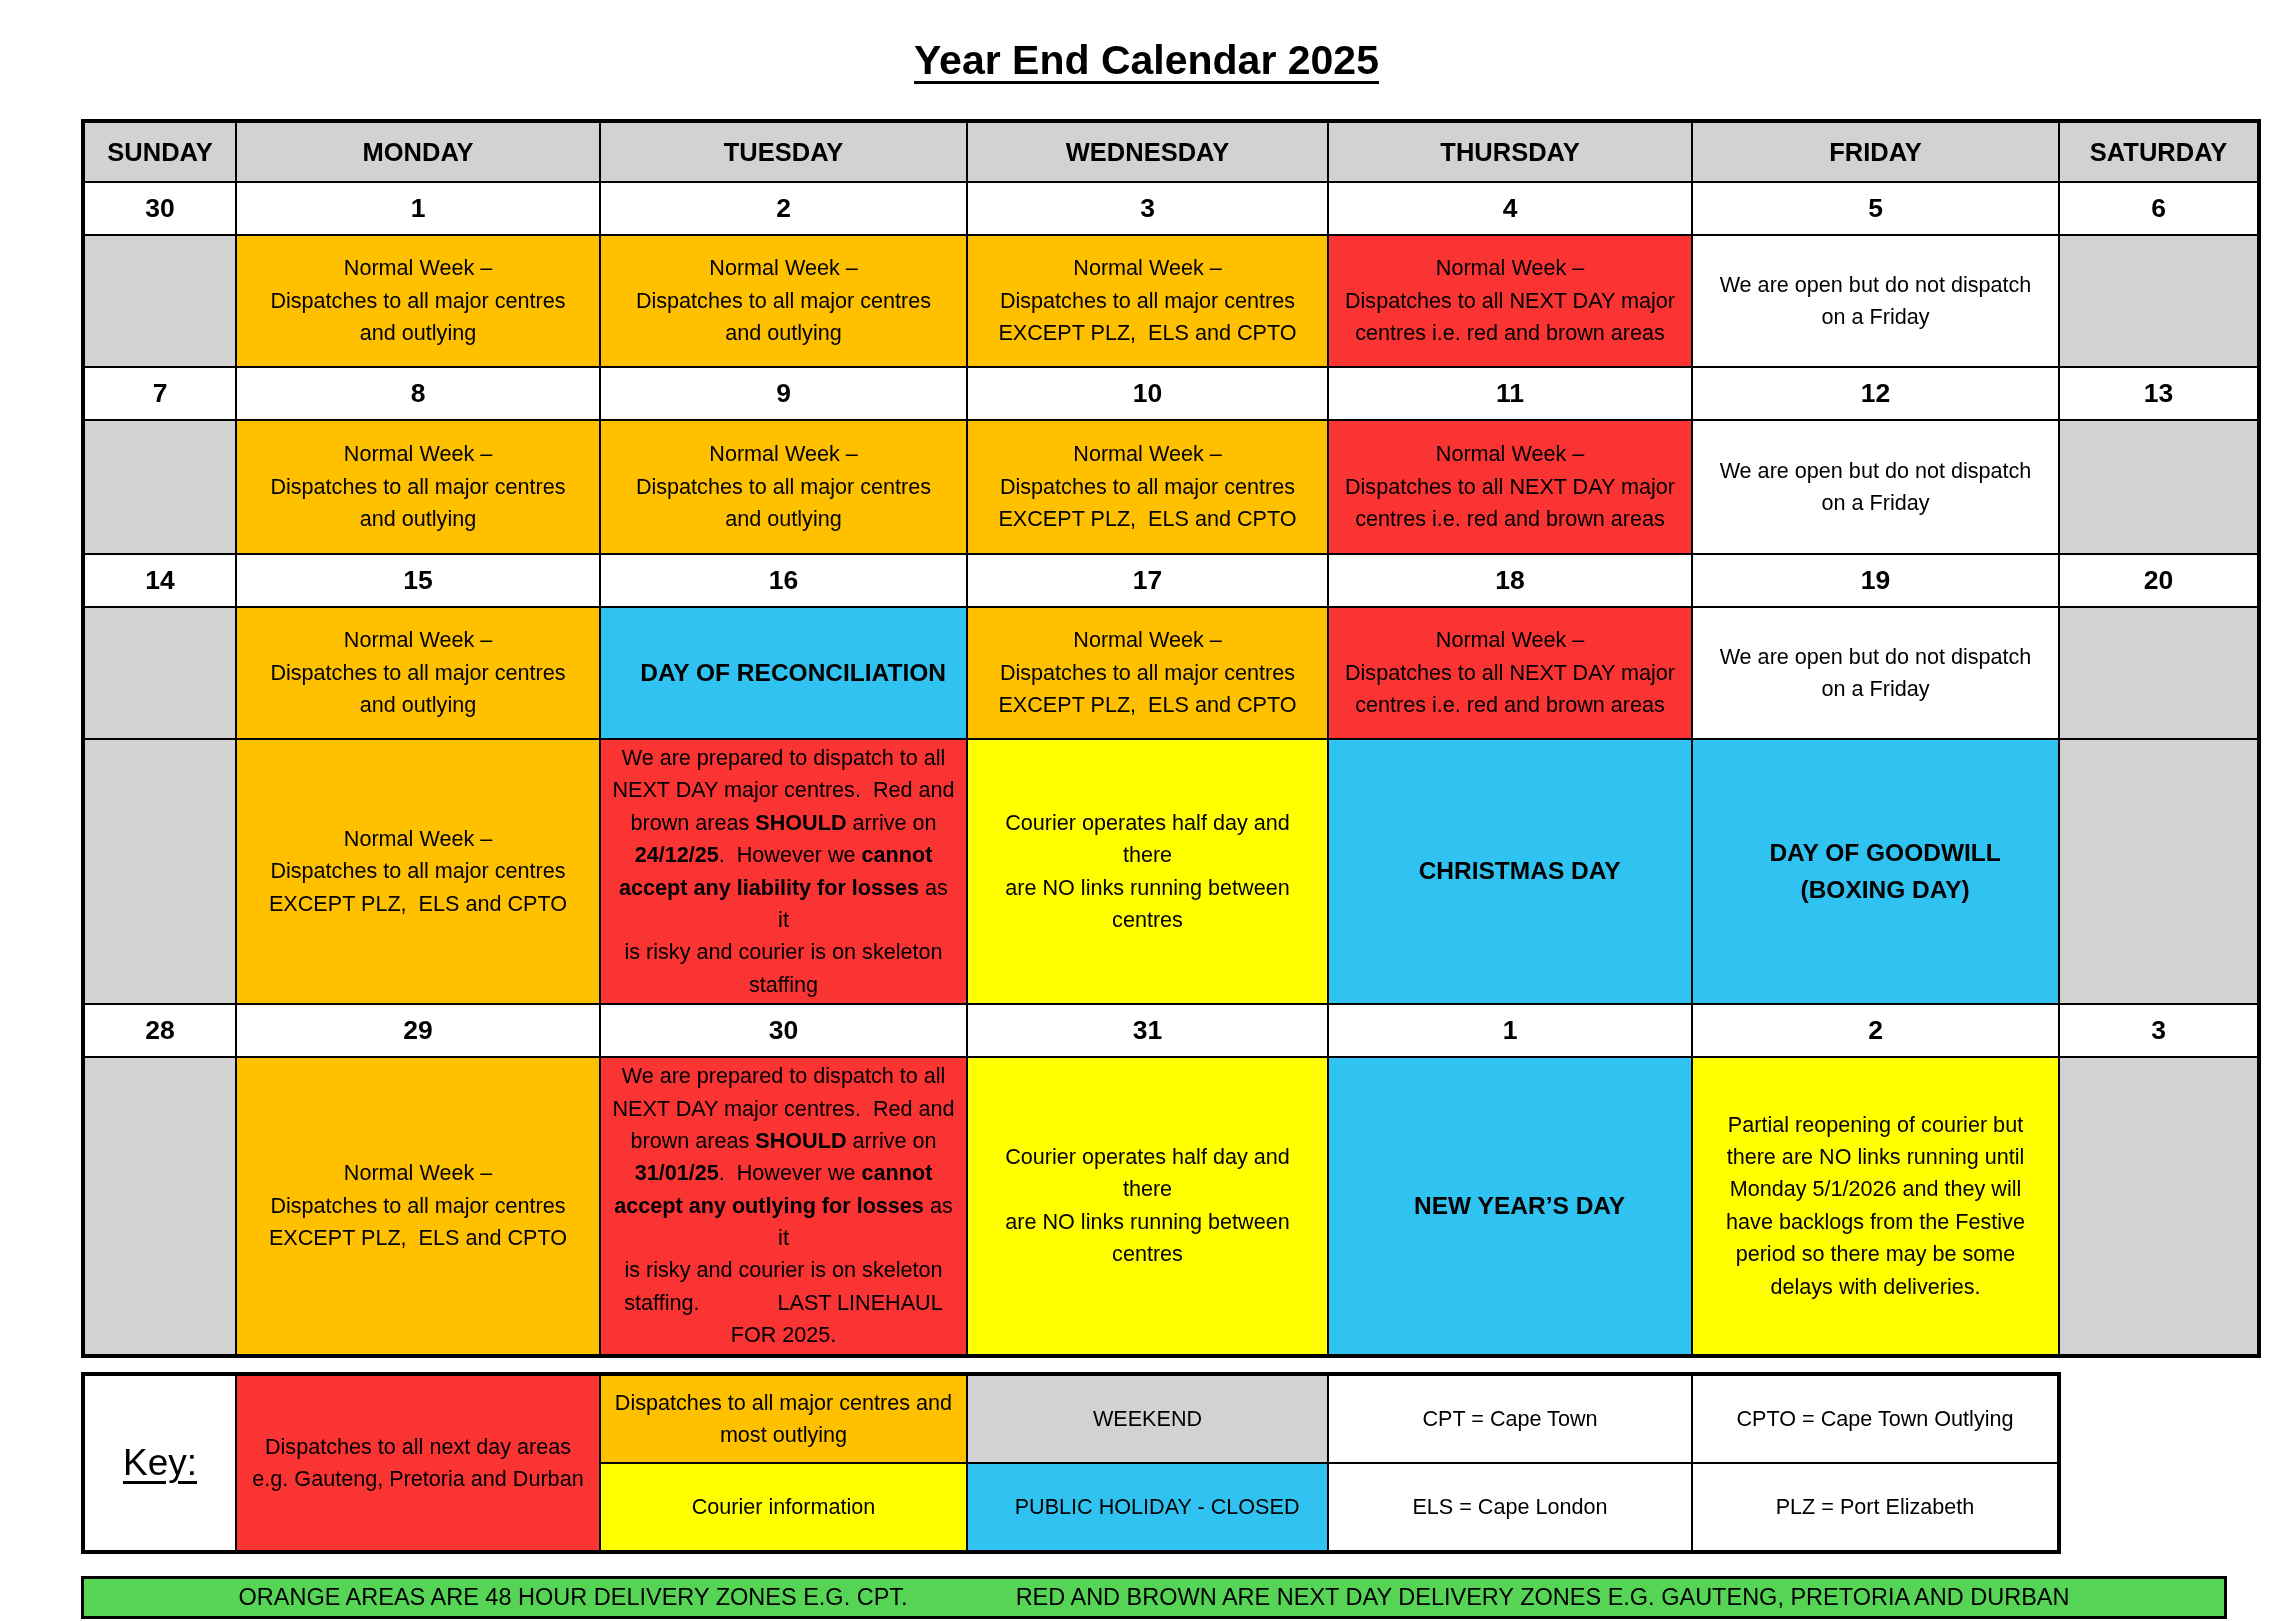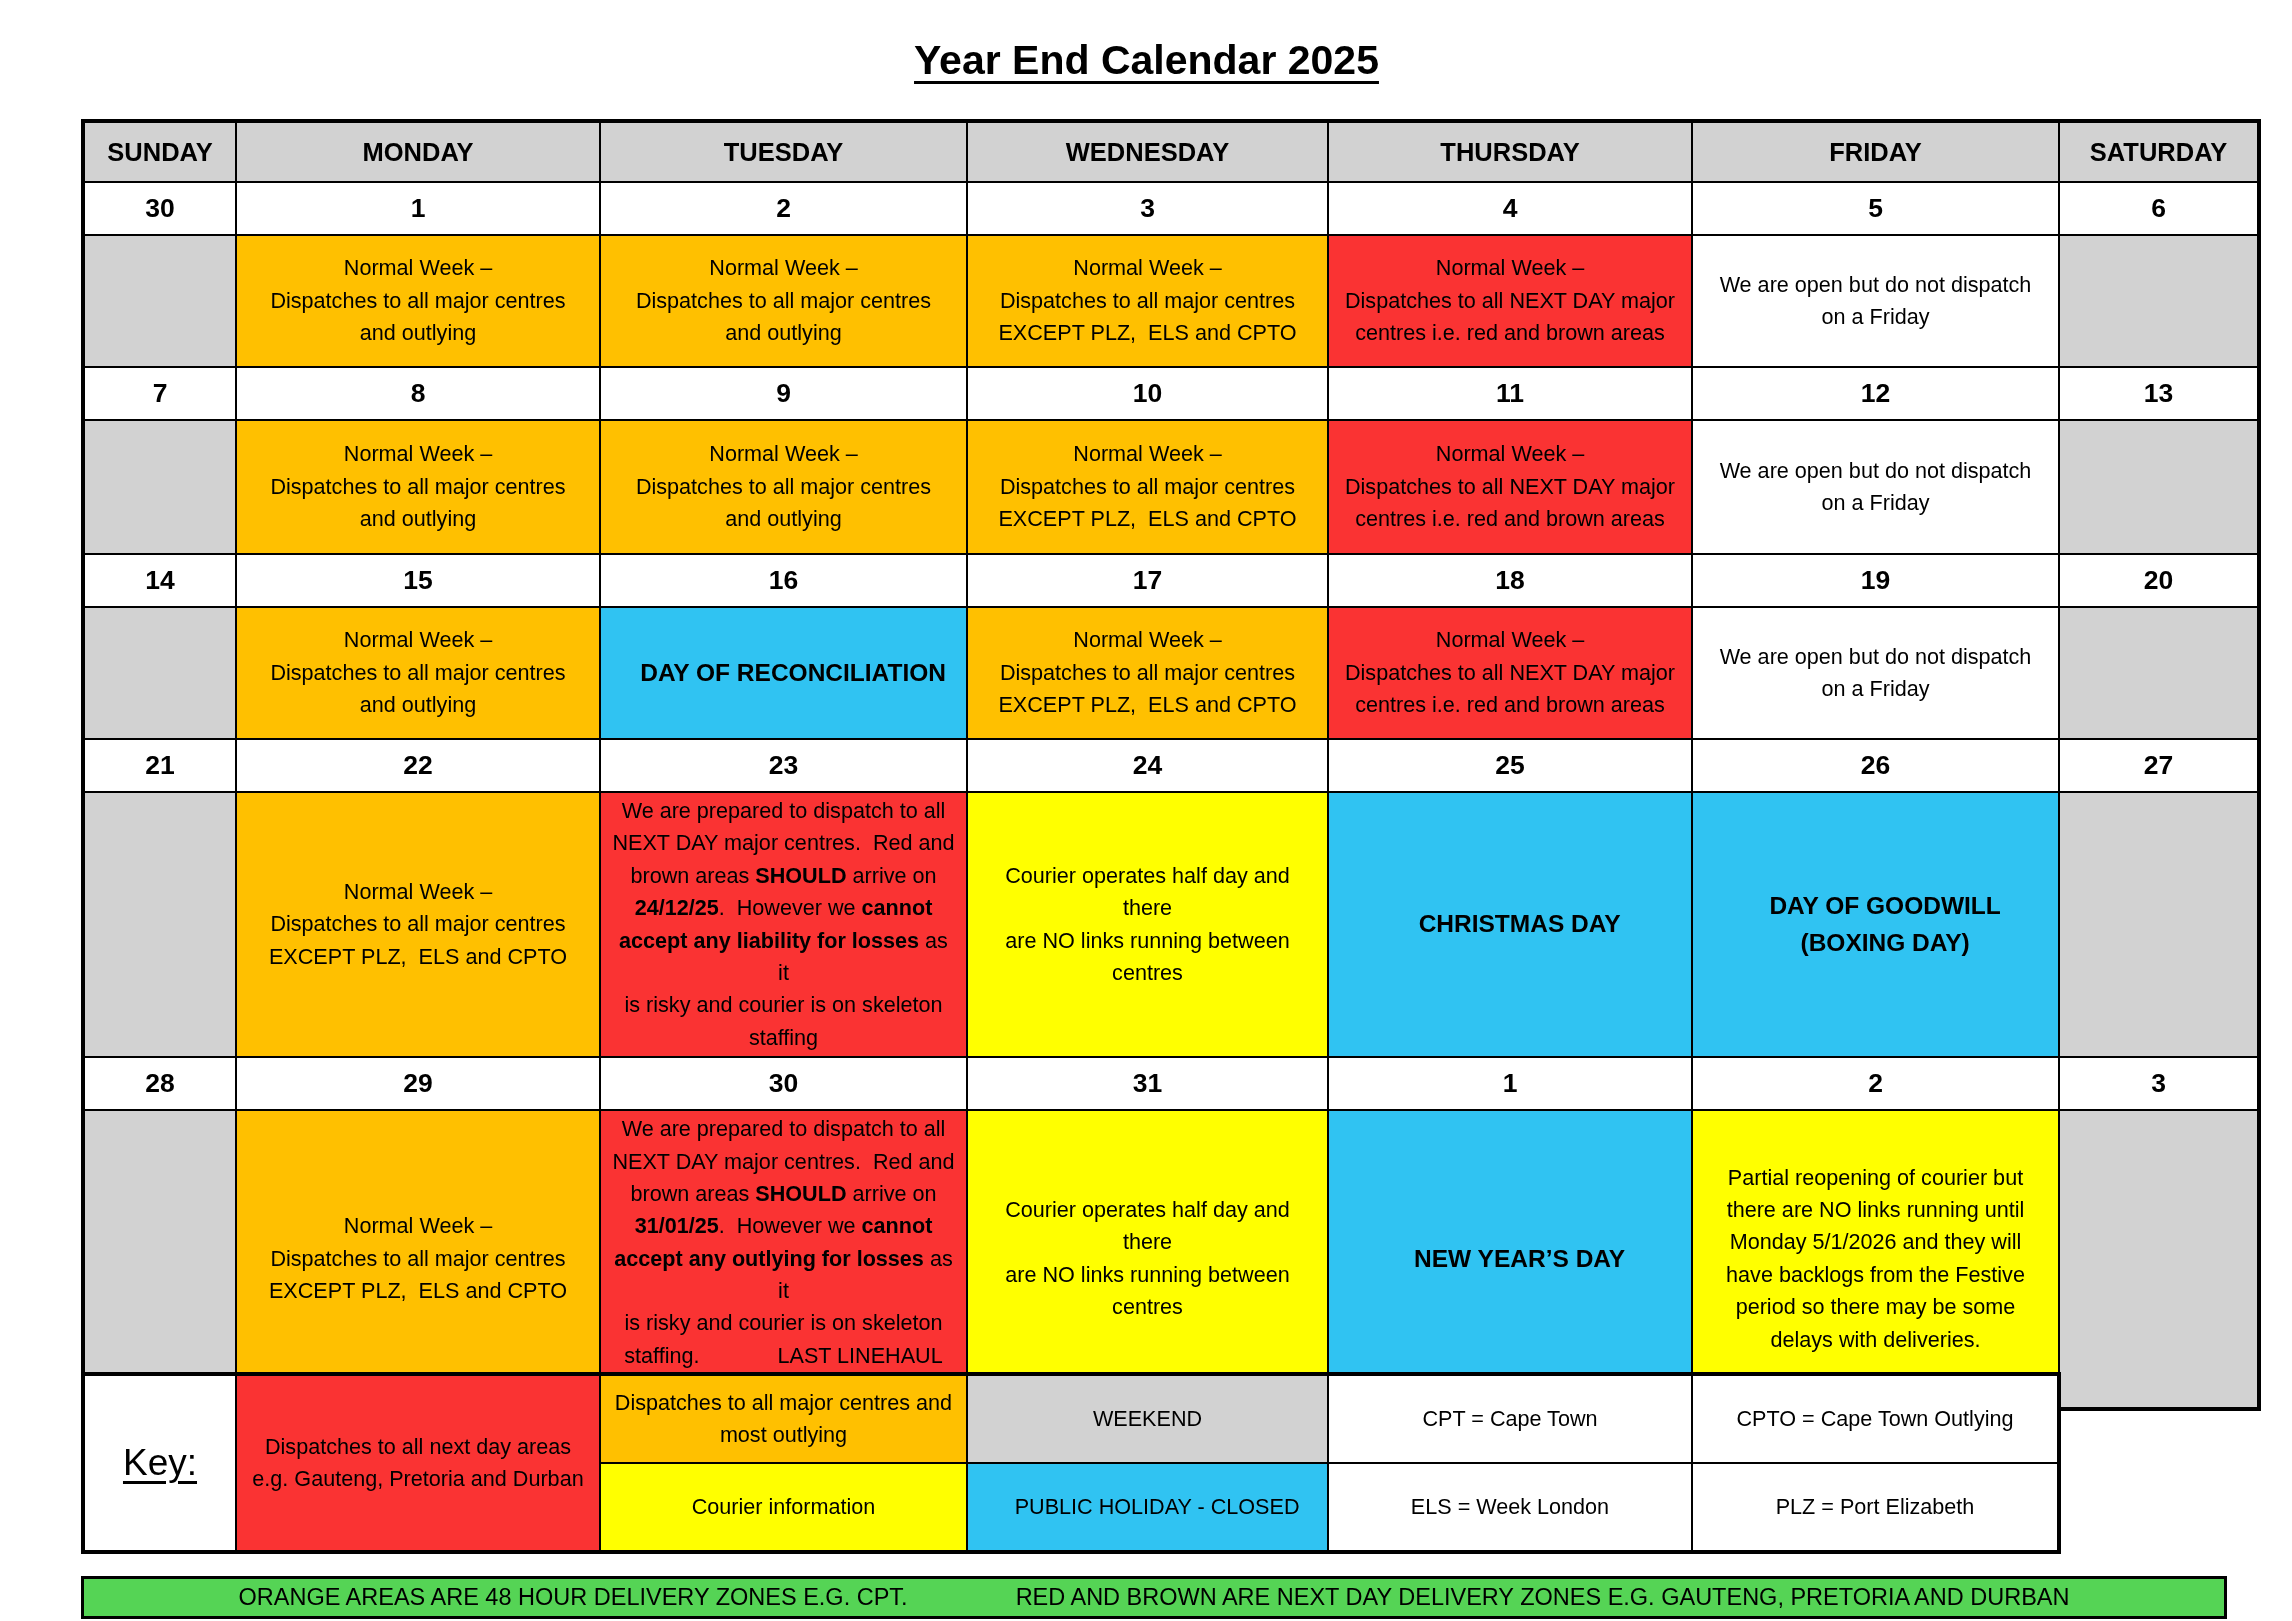--- a/index.html
+++ b/index.html
@@ -180,29 +180,20 @@
 Dispatches to all NEXT DAY major
 centres i.e. red and brown areas</div>
         </td>
     <td class="c-white">
           <div class="cell-text">We are open but do not dispatch
 on a Friday</div>
         </td>
     <td class="c-gray"></td>
   </tr>
 
-  <tr class="dates">
-    <td>21</td>
-    <td>22</td>
-    <td>23</td>
-    <td>24</td>
-    <td>25</td>
-    <td>26</td>
-    <td>27</td>
-  </tr>
   <tr class="h265">
     <td class="c-gray"></td>
     <td class="c-orange">
           <div class="cell-text">Normal Week –
 Dispatches to all major centres
 EXCEPT PLZ,  ELS and CPTO</div>
         </td>
     <td class="c-red">
       <div class="cell-text"><span>We are prepared to dispatch to all
 NEXT DAY major centres.  Red and
@@ -307,21 +298,21 @@
         </td>
   </tr>
   <tr class="kr">
     <td class="c-yellow">
           <div class="cell-text">Courier information</div>
         </td>
     <td class="c-blue">
           <div class="cell-text">PUBLIC HOLIDAY - CLOSED</div>
         </td>
     <td class="c-white">
-          <div class="cell-text">ELS = Week London</div>
+          <div class="cell-text">ELS = Cape London</div>
         </td>
     <td class="c-white">
           <div class="cell-text">PLZ = Port Elizabeth</div>
         </td>
   </tr>
 </tbody>
   </table>
 
 <div class="footerbar">
   <span>ORANGE AREAS ARE 48 HOUR DELIVERY ZONES E.G. CPT.</span>

